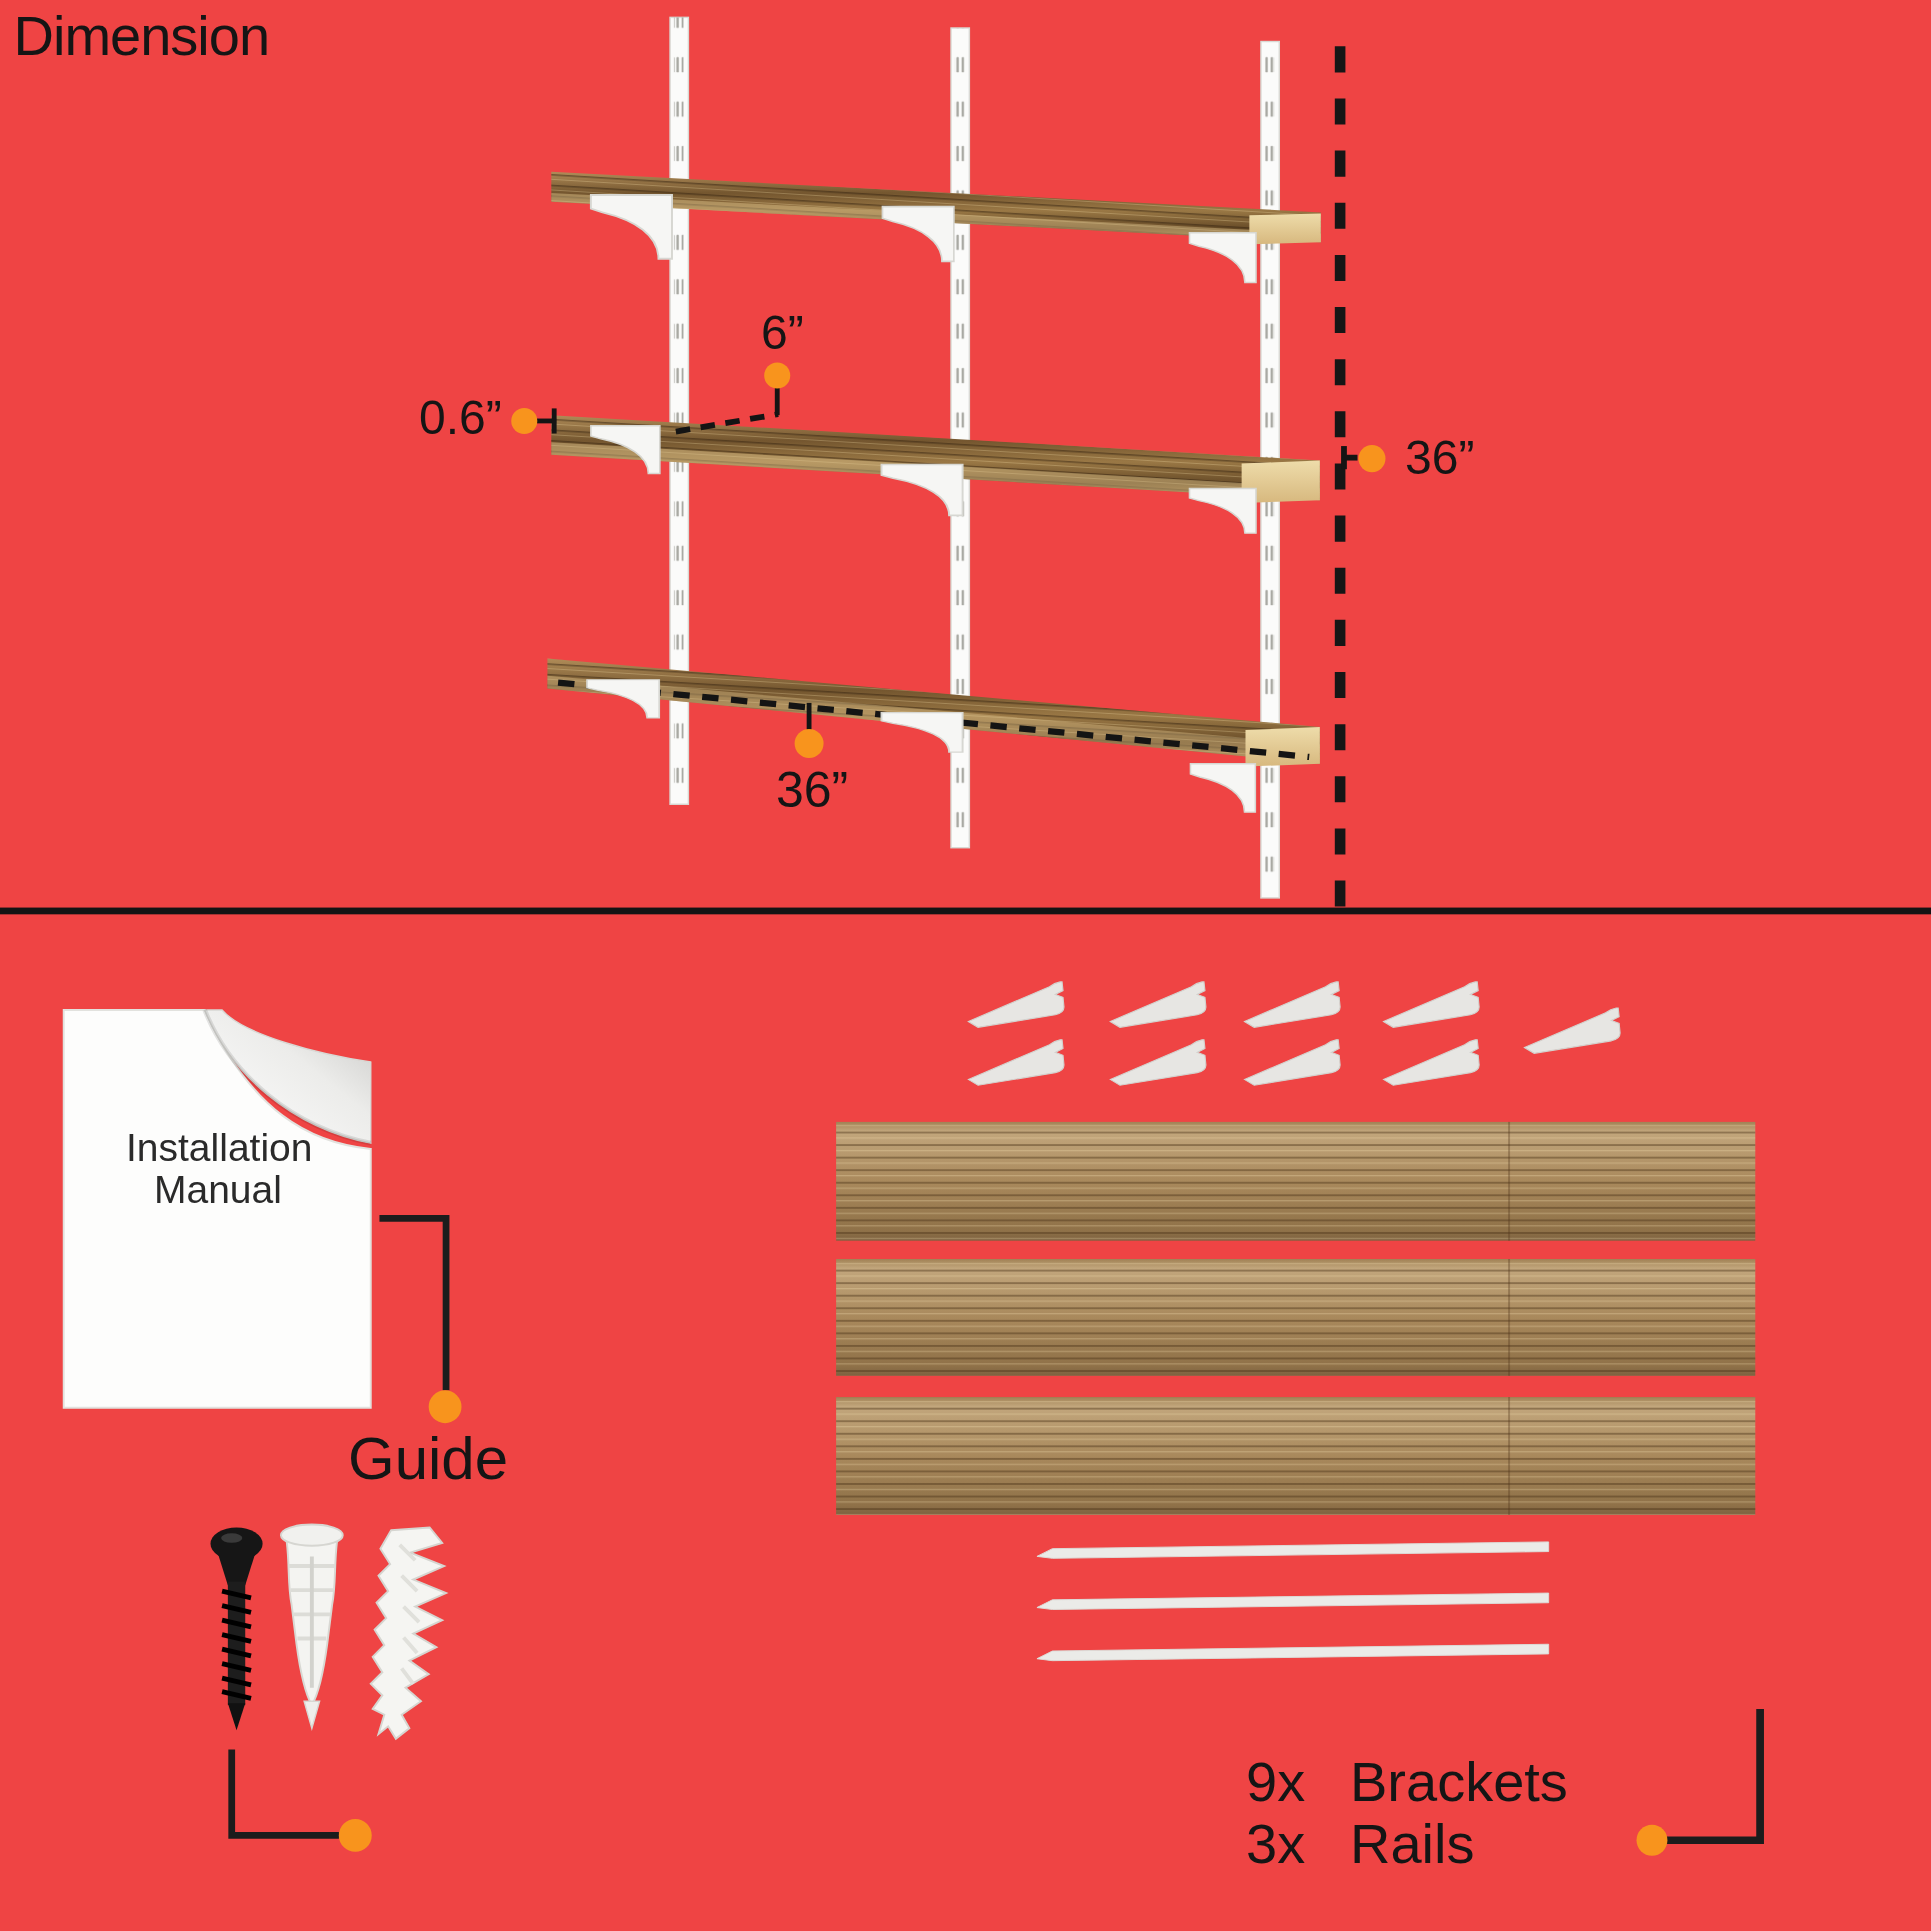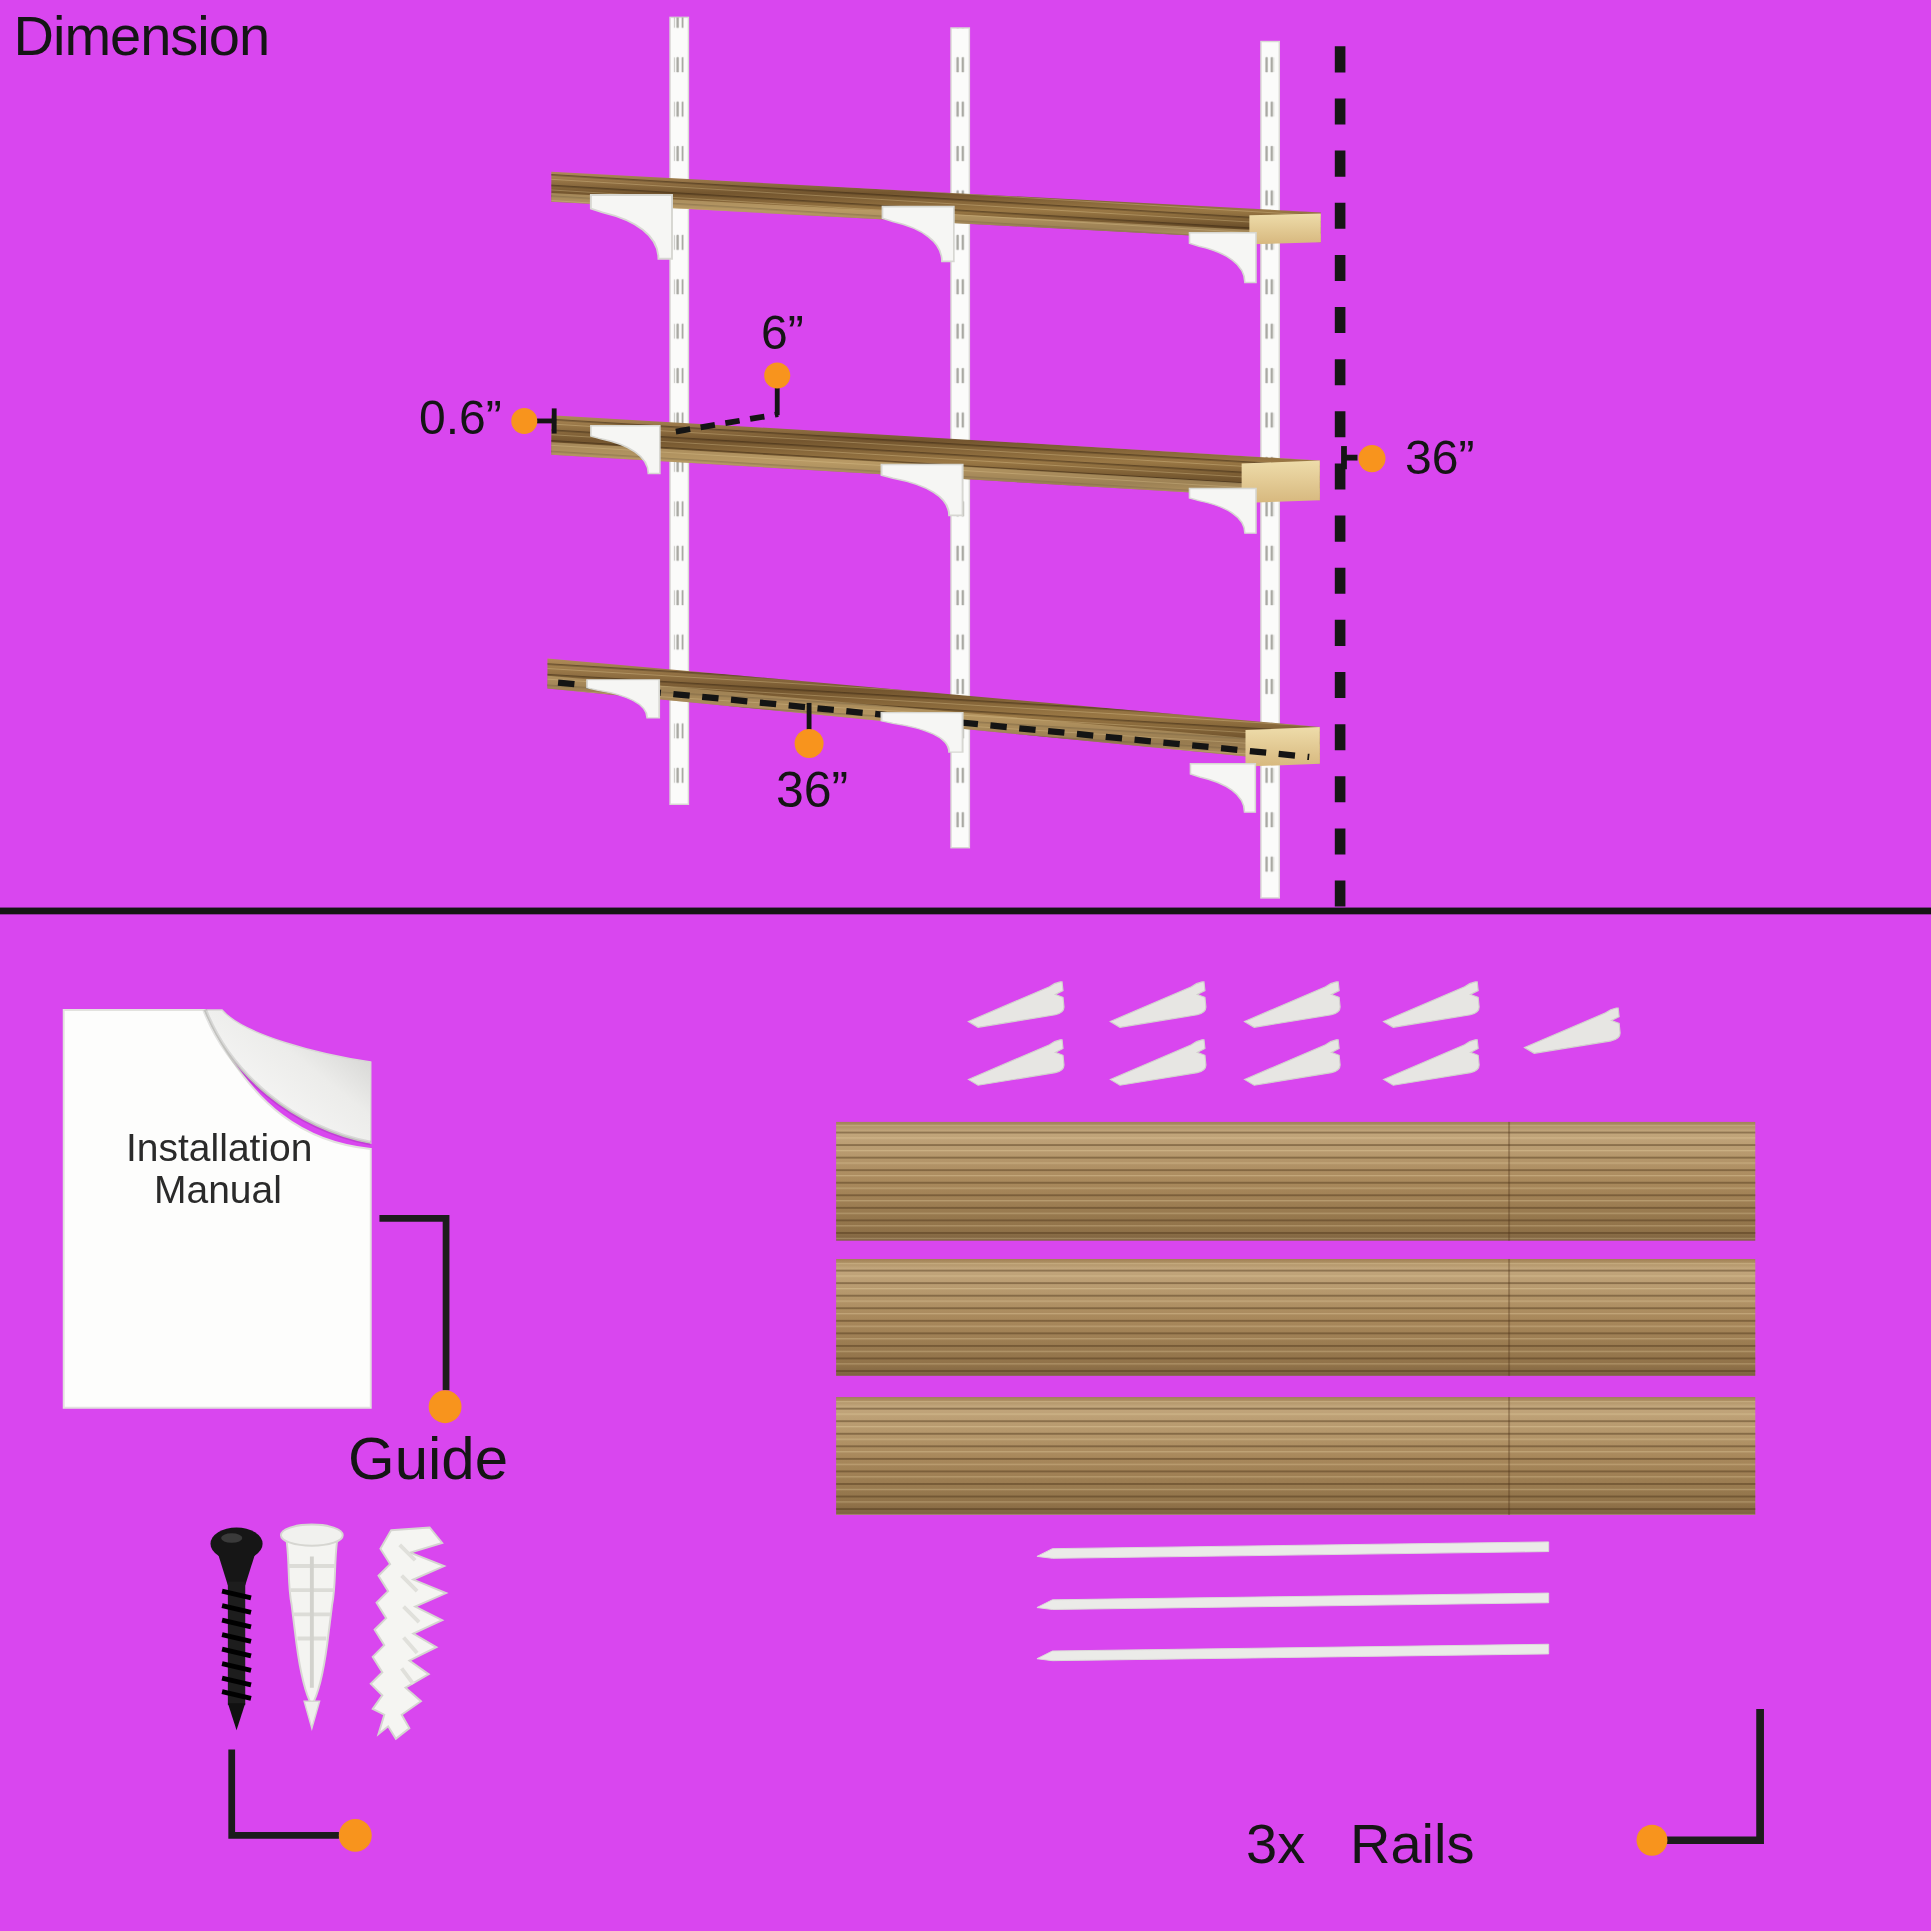--- a/index.html
+++ b/index.html
@@ -1,16 +1,16 @@
 <!DOCTYPE html>
 <html><head>
 <meta charset="utf-8">
 <style>
   html,body{margin:0;padding:0;background:#fff;}
-  .canvas{position:relative;width:1931px;height:1931px;background:#d946ef;overflow:hidden;
+  .canvas{position:relative;width:1931px;height:1931px;background:#ef4444;overflow:hidden;
           font-family:"Liberation Sans","DejaVu Sans",sans-serif;color:#151515;}
   svg{position:absolute;left:0;top:0;}
   .t{position:absolute;white-space:nowrap;color:#151515;line-height:1;}
   .title{font-size:56px;letter-spacing:-1px;}
   .title2{font-size:60px;letter-spacing:-1px;}
   .ann{font-size:48px;}
   .manual-line{font-size:39px;color:#2a2a2a;}
   .guide{font-size:60px;}
   .hwlabel{font-size:56px;}
   .item-row{position:absolute;left:1246px;font-size:56px;white-space:nowrap;}
@@ -227,18 +227,21 @@
   <div class="t ann" style="left:419px;top:394px;">0.6”</div>
   <div class="t ann" style="left:1405px;top:434px;">36”</div>
   <div class="t ann" style="left:776px;top:765px;font-size:50px;">36”</div>
 
 
   <div class="t manual-line" style="left:126px;top:1128px;">Installation</div>
   <div class="t manual-line" style="left:154px;top:1170px;">Manual</div>
   <div class="t guide" style="left:348px;top:1429px;">Guide</div>
 
 
+  <div class="item-row" style="top:1749px;">
+    <span class="item-count">9x</span><span class="item-name">Brackets</span>
+  </div>
   <div class="item-row" style="top:1811px;">
     <span class="item-count">3x</span><span class="item-name">Rails</span>
   </div>
 
 </div>
 
 
 </body></html>

